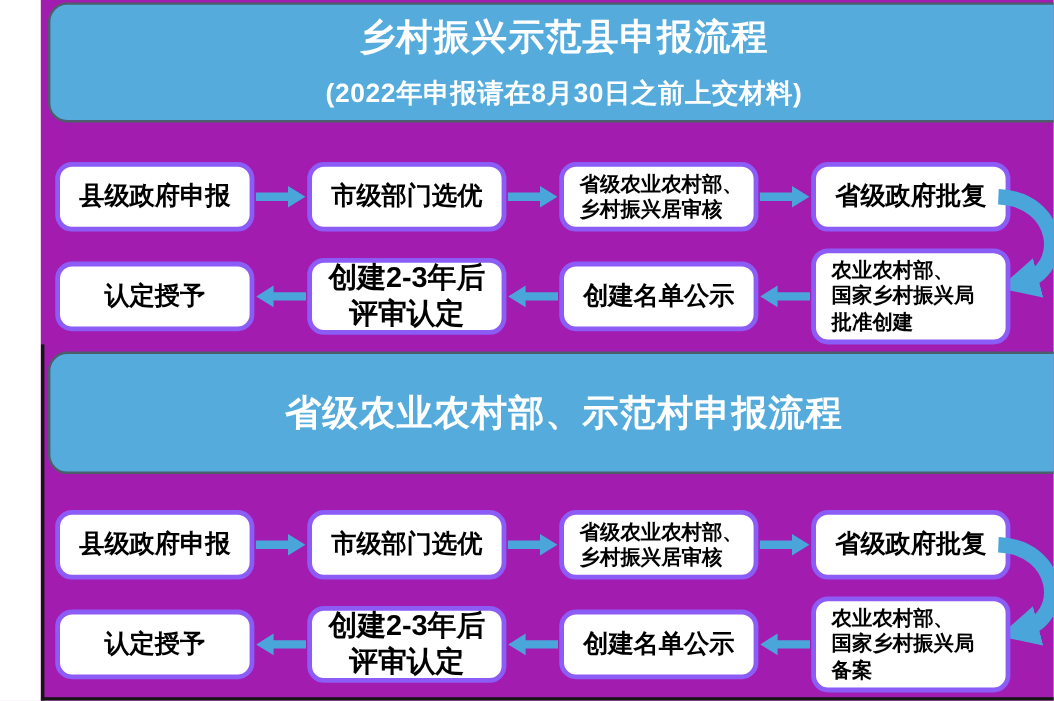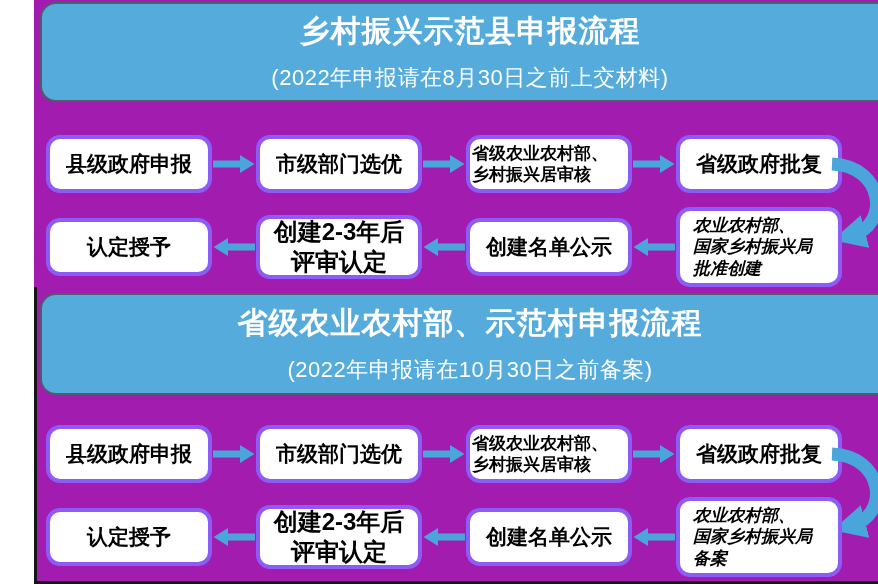--- a/index.html
+++ b/index.html
@@ -13,39 +13,39 @@
 
   .banner{
     position:absolute;left:6px;width:860px;
     background:#55ACDC;border:2px solid #4A5F6B;border-radius:16px;
     display:flex;flex-direction:column;align-items:center;justify-content:center;
     gap:11px;box-sizing:border-box;color:#fff;text-align:center;
   }
   .banner1{top:2px;height:100px;}
   .banner2{top:293px;height:102px;}
   .banner .title{font-size:30px;font-weight:bold;letter-spacing:1px;}
-  .banner .subtitle{font-size:22px;font-weight:400;letter-spacing:.5px;}
+  .banner .subtitle{font-size:22px;font-weight:700;letter-spacing:.5px;}
 
   .flow-row{position:absolute;left:12px;width:800px;display:flex;align-items:center;}
   .row1{top:135px;height:58px;}
   .row2{top:207px;height:80px;}
   .row3{top:425px;height:58px;}
   .row4{top:497px;height:80px;}
 
   .box{
     width:166px;box-sizing:border-box;flex:0 0 166px;
     background:#fff;border:4px solid #8b5cf6;border-radius:14px;
     display:flex;align-items:center;justify-content:center;
     font-weight:bold;color:#000;text-align:center;
     white-space:pre-line;line-height:1.25;
   }
   .h1{height:58px;font-size:21px;}
-  .h2{height:58px;font-size:17px;justify-content:flex-start;padding-left:2px;text-align:left;}
+  .h2{height:58px;font-size:17px;justify-content:flex-start;padding-left:13px;text-align:left;}
   .h2c{height:64px;font-size:24px;}
-  .h3{height:80px;font-size:17px;justify-content:flex-start;padding-left:13px;text-align:left;font-style:italic;}
+  .h3{height:80px;font-size:17px;justify-content:flex-start;padding-left:13px;text-align:left;}
 
   .harrow{flex:0 0 44px;display:flex;align-items:center;justify-content:center;}
   .harrow svg{display:block;}
 
   .curve{position:absolute;left:796px;width:74px;height:100px;}
   .curve1{top:151px;}
   .curve2{top:441px;}
 </style>
 </head>
 <body>
@@ -109,21 +109,20 @@
           <path d="M42 6.5 H15 V1 L0.5 10 L15 19 V13.5 H42 Z" fill="#4AA5DA"></path>
         </svg>
     </div>
     <div class="box h3">农业农村部、
 国家乡村振兴局
 批准创建</div>
   </div>
 
   <div class="banner banner2">
     <div class="title">省级农业农村部、示范村申报流程</div>
-    <div class="subtitle">(2022年申报请在10月30日之前备案)</div>
   </div>
 
   <div class="flow-row row3">
     <div class="box h1">县级政府申报</div>
     <div class="harrow">
       <svg width="42" height="20" viewBox="0 0 42 20">
           <path d="M0 6.5 H27 V1 L41.5 10 L27 19 V13.5 H0 Z" fill="#4AA5DA"></path>
         </svg>
     </div>
     <div class="box h1">市级部门选优</div>

